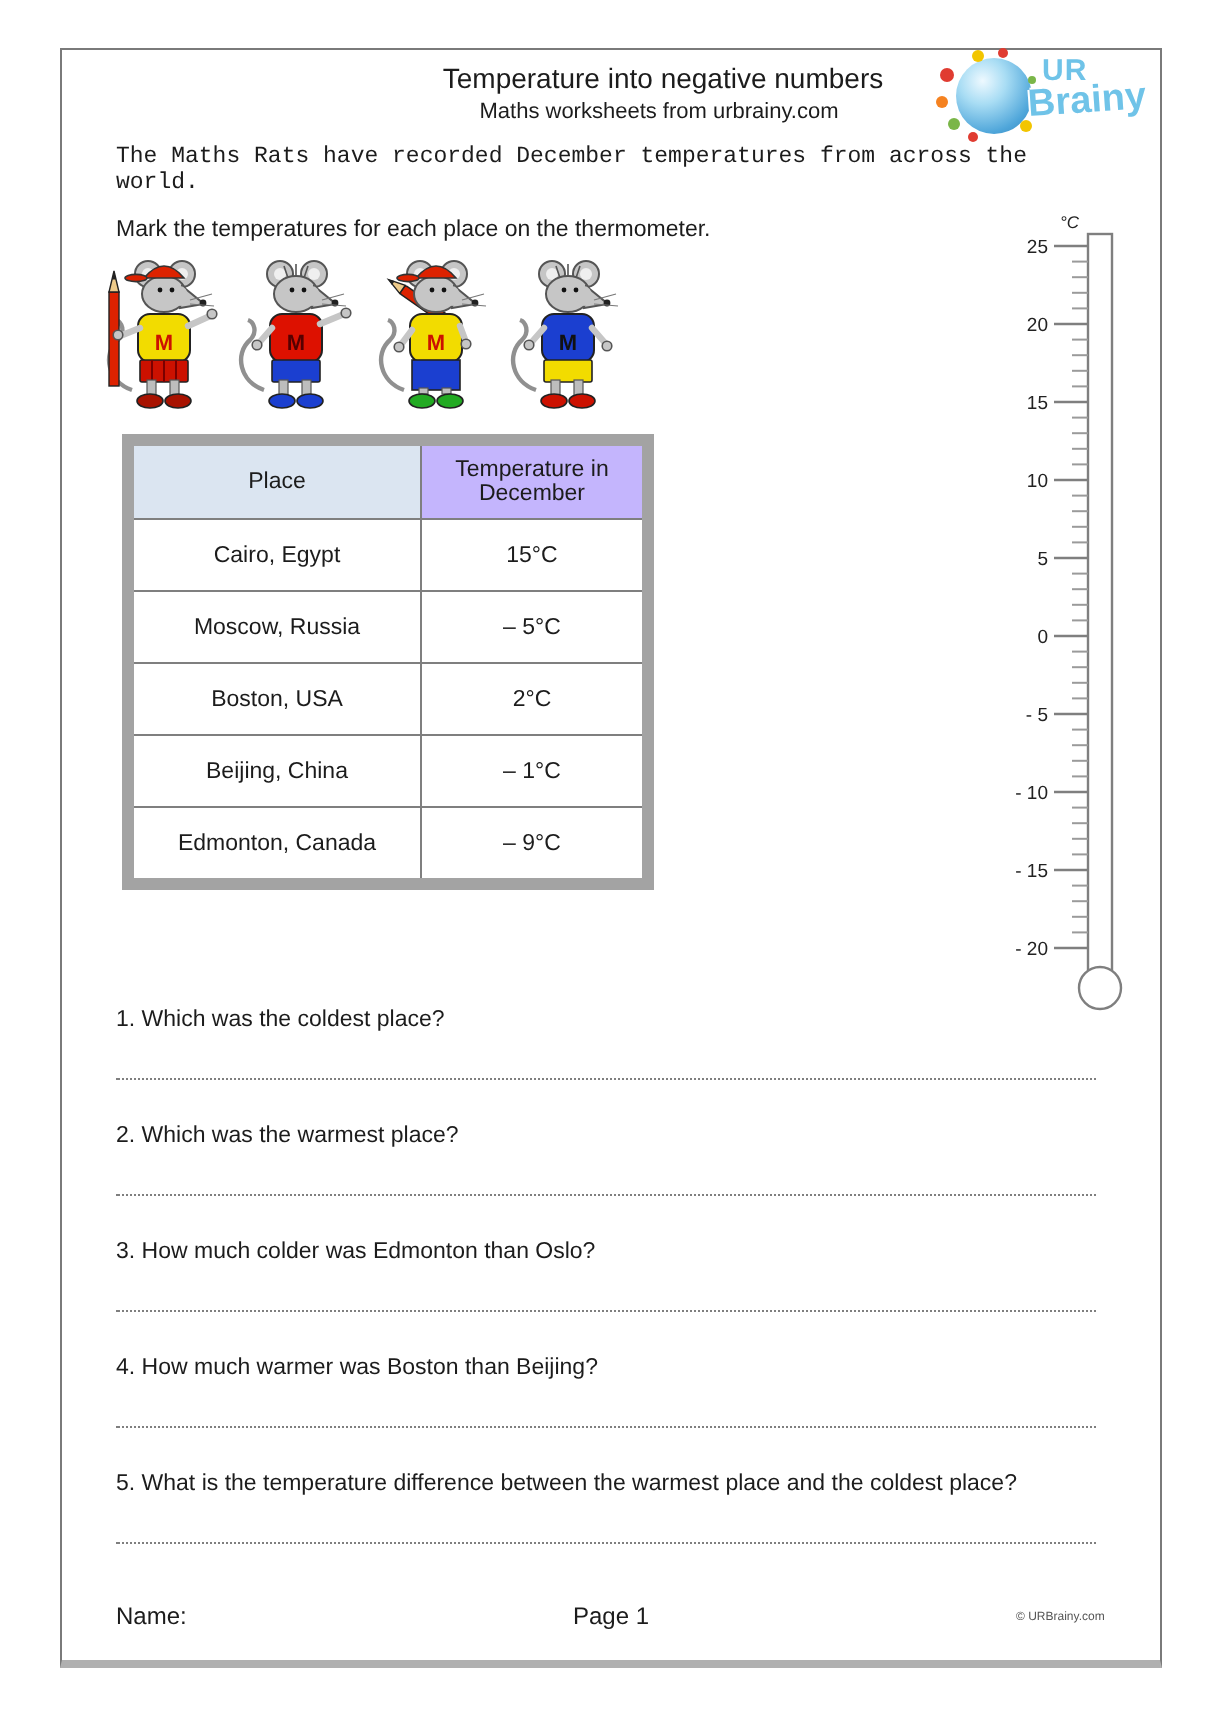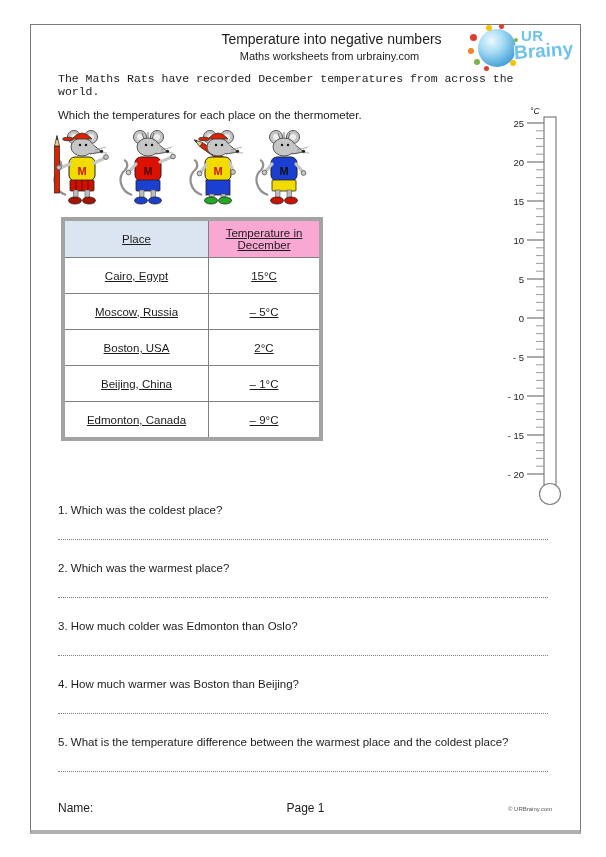--- a/index.html
+++ b/index.html
@@ -44,21 +44,21 @@
   .intro2{left:58px;top:109px;width:500px;font-size:11.5px;}
 
   
   .mice-row{left:50px;top:127px;width:275px;height:80px;}
   svg.mouse{position:absolute;top:0;width:62px;height:78px;overflow:visible;}
   svg.m1{left:0;}  svg.m2{left:66px;}  svg.m3{left:136px;}  svg.m4{left:202px;}
 
   
   .temp-table{
     position:absolute;left:61px;top:217px;border-collapse:collapse;
-    border:4px solid #a3a3a3;font-size:11.5px;color:#1c1c1c;text-decoration:underline;
+    border:6px solid #a3a3a3;font-size:11.5px;color:#1c1c1c;
   }
   .temp-table th,.temp-table td{border:1px solid #7f7f7f;text-align:center;font-weight:normal;padding:0 6px;}
   .temp-table th{height:36px;}
   .temp-table td{height:35px;}
   .col-place{width:131px;}
   .col-temp{width:98px;}
 
   
   #thermo{position:absolute;left:506px;top:106px;width:74px;height:404px;overflow:visible;}
 
@@ -88,21 +88,21 @@
   <i class="d4"></i>
   <i class="d5"></i>
   <i class="d6"></i>
   <i class="d7"></i>
   <i class="d8"></i>
   <span class="logo-word word-ur" style="color: rgb(111, 195, 232);">UR</span>
   <span class="logo-word word-brainy" style="color: rgb(111, 195, 232);">Brainy</span>
 </div>
 
 <div class="abs intro1">The Maths Rats have recorded December temperatures from across the world.</div>
-<div class="abs intro2">Which the temperatures for each place on the thermometer.</div>
+<div class="abs intro2">Mark the temperatures for each place on the thermometer.</div>
 
 <div class="abs mice-row">
   <svg class="mouse m1" viewBox="0 0 62 78">
       <path d="M16,68 C4,64 1,50 9,43 C13,39 11,34 8,33" fill="none" stroke="#909090" stroke-width="2.2"></path>
       <rect x="4.5" y="19" width="5" height="47" fill="#dd2200" stroke="#222" stroke-width="0.7"></rect>
       <polygon points="4.5,19 9.5,19 7,8.5" fill="#eecb8a" stroke="#222" stroke-width="0.7"></polygon>
       <polygon points="6,12.7 8,12.7 7,8.5" fill="#222"></polygon>
       <circle cx="24" cy="10" r="6.5" fill="#c6c6c6" stroke="#555" stroke-width="1"></circle>
       <circle cx="24" cy="10" r="3" fill="#efefef"></circle>
       <circle cx="41" cy="10" r="6.5" fill="#c6c6c6" stroke="#555" stroke-width="1"></circle>
@@ -216,21 +216,21 @@
       <rect x="35" y="63" width="4.5" height="8" fill="#bdbdbd" stroke="#555" stroke-width="0.6"></rect>
       <ellipse cx="25" cy="73.5" rx="6.5" ry="3.5" fill="#cc1100" stroke="#222" stroke-width="0.8"></ellipse>
       <ellipse cx="39" cy="73.5" rx="6.5" ry="3.5" fill="#cc1100" stroke="#222" stroke-width="0.8"></ellipse>
     </svg>
 </div>
 
 <table class="temp-table">
   <thead>
     <tr>
       <th class="col-place" style="background: rgb(219, 229, 241);">Place</th>
-      <th class="col-temp" style="background: #f9a8d4;">Temperature in December</th>
+      <th class="col-temp" style="background: #c4b5fd;">Temperature in December</th>
     </tr>
   </thead>
   <tbody>
     <tr>
       <td>Cairo, Egypt</td>
       <td>15°C</td>
     </tr>
     <tr>
       <td>Moscow, Russia</td>
       <td>– 5°C</td>

